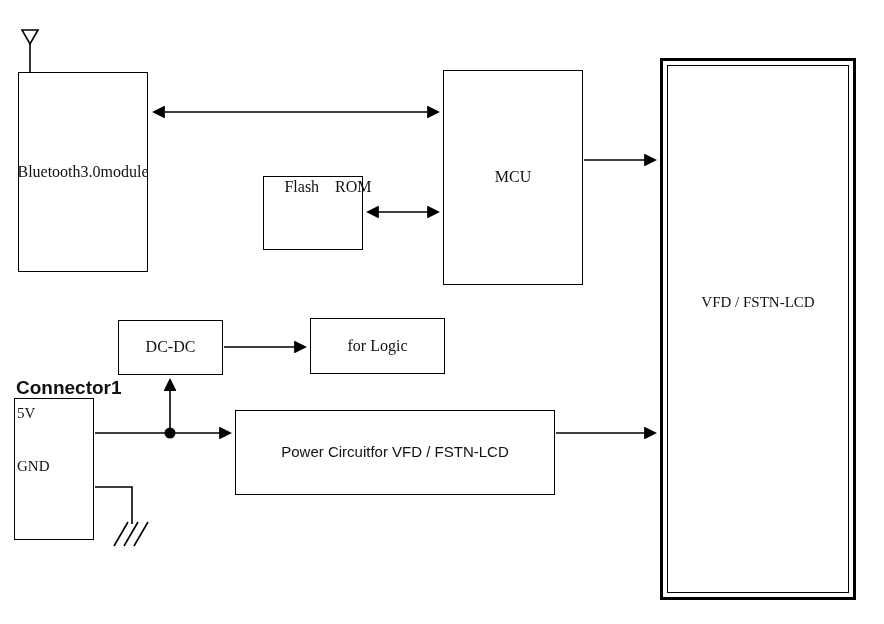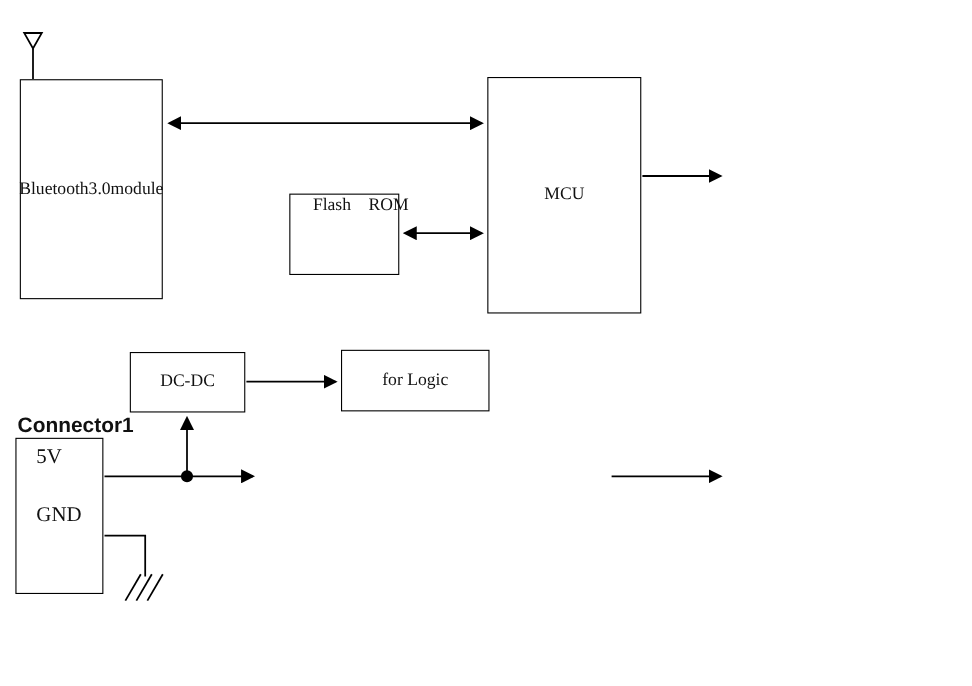--- a/index.html
+++ b/index.html
@@ -46,21 +46,21 @@
     position:absolute; inset:4px;
     border: 1.6px solid var(--line);
   }
   .display-label {
     position:absolute; left:0; top:228px; width:100%;
     text-align:center; font-size:15px;
   }
 
   .blk-connector { left:14px; top:398px; width:80px; height:142px;
                    align-items:flex-start; justify-content:flex-start; }
-  .pin { position:absolute; left:18px; font-size:19px; }
+  .pin { position:absolute; left:2px; font-size:15px; }
   .pin-5v  { top:5px; }
   .pin-gnd { top:58px; }
 
   .connector-title {
     position:absolute; left:16px; top:377px;
     font-family:"Liberation Sans", sans-serif;
     font-size:19px; font-weight:bold; color:#111;
   }
 </style>
 </head>
@@ -121,21 +121,30 @@
   </div>
 
   <div class="blk blk-dcdc">
     <span>DC-DC</span>
   </div>
 
   <div class="blk blk-logic">
     <span>for Logic</span>
   </div>
 
+  <div class="blk blk-power">
+    <span>Power Circuit</span>
+    <span>for VFD / FSTN-LCD</span>
+  </div>
 
+  <div class="blk-display-outer">
+    <div class="blk-display-inner">
+      <div class="display-label">VFD / FSTN-LCD</div>
+    </div>
+  </div>
 
   <div class="connector-title">Connector1</div>
   <div class="blk blk-connector">
     <span class="pin pin-5v">5V</span>
     <span class="pin pin-gnd">GND</span>
   </div>
 
 </div>
 
 </body></html>

